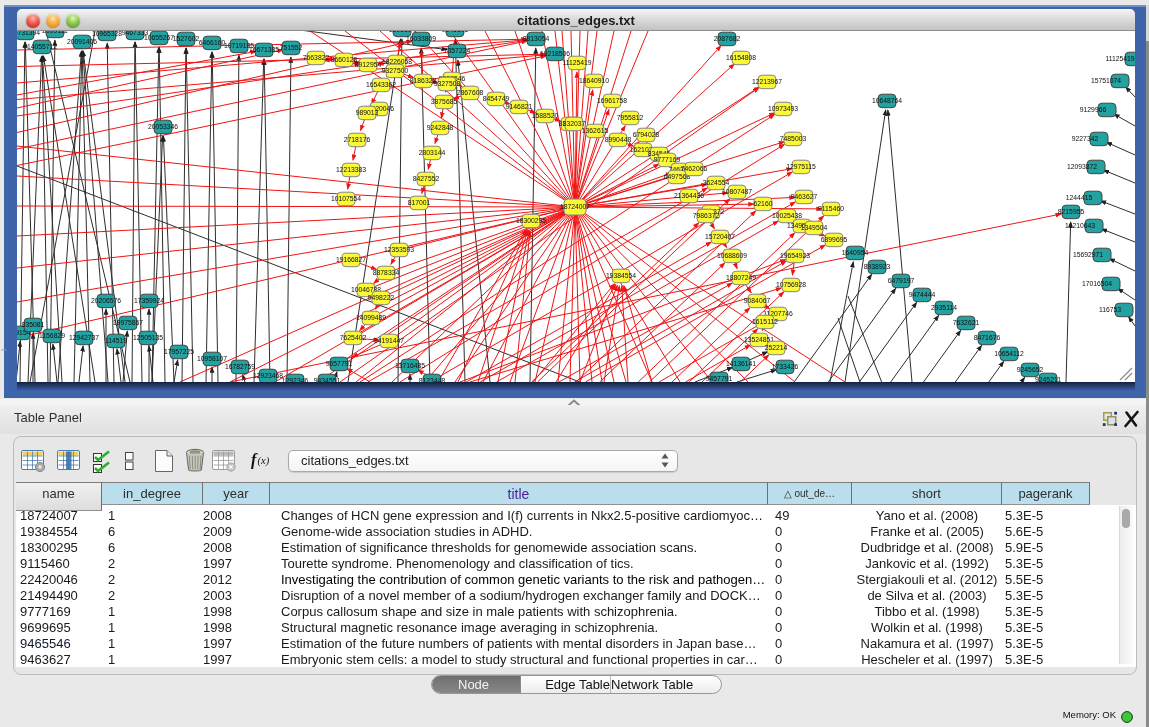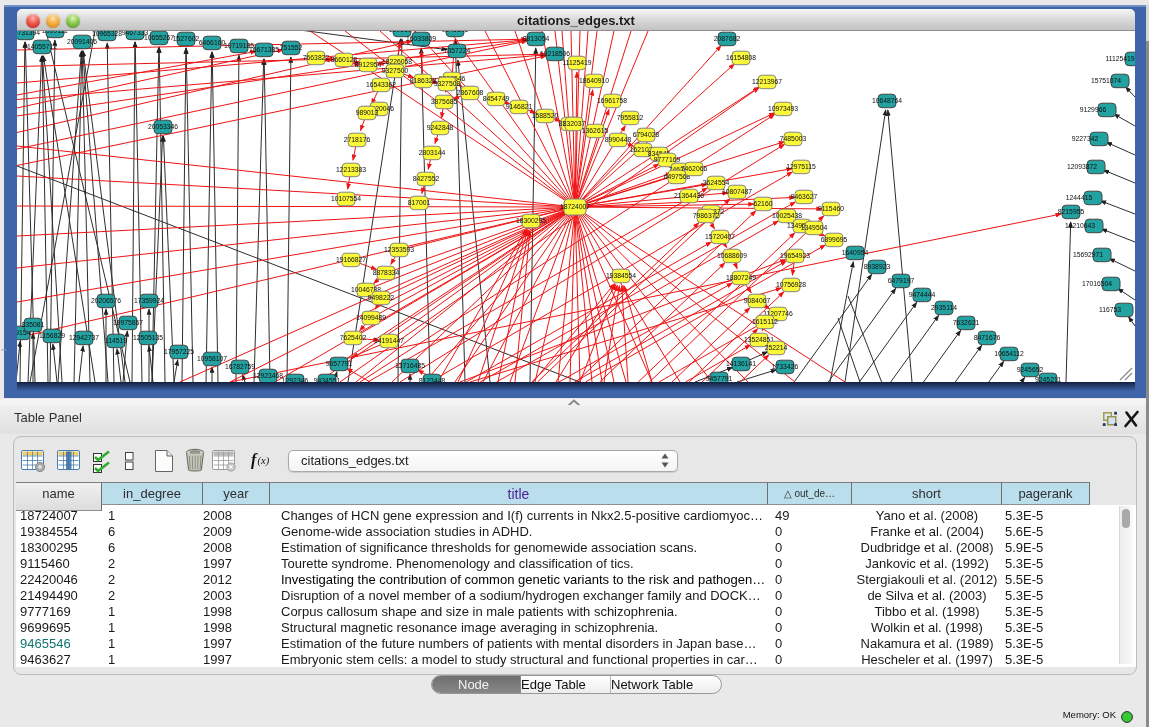--- a/index.html
+++ b/index.html
@@ -675,21 +675,21 @@
 <div style="position:absolute;top:508px;left:203px;height:16px;font-size:13px;line-height:16.5px;color:#1a1a1a;white-space:nowrap;">2008</div>
 <div style="position:absolute;top:508px;left:281px;height:16px;font-size:13px;line-height:16.5px;color:#1a1a1a;white-space:nowrap;">Changes of HCN gene expression and I(f) currents in Nkx2.5-positive cardiomyoc…</div>
 <div style="position:absolute;top:508px;left:775px;height:16px;font-size:13px;line-height:16.5px;color:#1a1a1a;white-space:nowrap;">49</div>
 <div style="position:absolute;top:508px;left:852px;width:150px;text-align:center;height:16px;font-size:13px;line-height:16.5px;color:#1a1a1a;white-space:nowrap;">Yano et al. (2008)</div>
 <div style="position:absolute;top:508px;left:1005px;height:16px;font-size:13px;line-height:16.5px;color:#1a1a1a;white-space:nowrap;">5.3E-5</div>
 <div style="position:absolute;top:524px;left:20px;height:16px;font-size:13px;line-height:16.5px;color:#1a1a1a;white-space:nowrap;">19384554</div>
 <div style="position:absolute;top:524px;left:108px;height:16px;font-size:13px;line-height:16.5px;color:#1a1a1a;white-space:nowrap;">6</div>
 <div style="position:absolute;top:524px;left:203px;height:16px;font-size:13px;line-height:16.5px;color:#1a1a1a;white-space:nowrap;">2009</div>
 <div style="position:absolute;top:524px;left:281px;height:16px;font-size:13px;line-height:16.5px;color:#1a1a1a;white-space:nowrap;">Genome-wide association studies in ADHD.</div>
 <div style="position:absolute;top:524px;left:775px;height:16px;font-size:13px;line-height:16.5px;color:#1a1a1a;white-space:nowrap;">0</div>
-<div style="position:absolute;top:524px;left:852px;width:150px;text-align:center;height:16px;font-size:13px;line-height:16.5px;color:#1a1a1a;white-space:nowrap;">Franke et al. (2004)</div>
+<div style="position:absolute;top:524px;left:852px;width:150px;text-align:center;height:16px;font-size:13px;line-height:16.5px;color:#1a1a1a;white-space:nowrap;">Franke et al. (2005)</div>
 <div style="position:absolute;top:524px;left:1005px;height:16px;font-size:13px;line-height:16.5px;color:#1a1a1a;white-space:nowrap;">5.6E-5</div>
 <div style="position:absolute;top:540px;left:20px;height:16px;font-size:13px;line-height:16.5px;color:#1a1a1a;white-space:nowrap;">18300295</div>
 <div style="position:absolute;top:540px;left:108px;height:16px;font-size:13px;line-height:16.5px;color:#1a1a1a;white-space:nowrap;">6</div>
 <div style="position:absolute;top:540px;left:203px;height:16px;font-size:13px;line-height:16.5px;color:#1a1a1a;white-space:nowrap;">2008</div>
 <div style="position:absolute;top:540px;left:281px;height:16px;font-size:13px;line-height:16.5px;color:#1a1a1a;white-space:nowrap;">Estimation of significance thresholds for genomewide association scans.</div>
 <div style="position:absolute;top:540px;left:775px;height:16px;font-size:13px;line-height:16.5px;color:#1a1a1a;white-space:nowrap;">0</div>
 <div style="position:absolute;top:540px;left:852px;width:150px;text-align:center;height:16px;font-size:13px;line-height:16.5px;color:#1a1a1a;white-space:nowrap;">Dudbridge et al. (2008)</div>
 <div style="position:absolute;top:540px;left:1005px;height:16px;font-size:13px;line-height:16.5px;color:#1a1a1a;white-space:nowrap;">5.9E-5</div>
 <div style="position:absolute;top:556px;left:20px;height:16px;font-size:13px;line-height:16.5px;color:#1a1a1a;white-space:nowrap;">9115460</div>
 <div style="position:absolute;top:556px;left:108px;height:16px;font-size:13px;line-height:16.5px;color:#1a1a1a;white-space:nowrap;">2</div>
@@ -719,43 +719,43 @@
 <div style="position:absolute;top:604px;left:775px;height:16px;font-size:13px;line-height:16.5px;color:#1a1a1a;white-space:nowrap;">0</div>
 <div style="position:absolute;top:604px;left:852px;width:150px;text-align:center;height:16px;font-size:13px;line-height:16.5px;color:#1a1a1a;white-space:nowrap;">Tibbo et al. (1998)</div>
 <div style="position:absolute;top:604px;left:1005px;height:16px;font-size:13px;line-height:16.5px;color:#1a1a1a;white-space:nowrap;">5.3E-5</div>
 <div style="position:absolute;top:620px;left:20px;height:16px;font-size:13px;line-height:16.5px;color:#1a1a1a;white-space:nowrap;">9699695</div>
 <div style="position:absolute;top:620px;left:108px;height:16px;font-size:13px;line-height:16.5px;color:#1a1a1a;white-space:nowrap;">1</div>
 <div style="position:absolute;top:620px;left:203px;height:16px;font-size:13px;line-height:16.5px;color:#1a1a1a;white-space:nowrap;">1998</div>
 <div style="position:absolute;top:620px;left:281px;height:16px;font-size:13px;line-height:16.5px;color:#1a1a1a;white-space:nowrap;">Structural magnetic resonance image averaging in schizophrenia.</div>
 <div style="position:absolute;top:620px;left:775px;height:16px;font-size:13px;line-height:16.5px;color:#1a1a1a;white-space:nowrap;">0</div>
 <div style="position:absolute;top:620px;left:852px;width:150px;text-align:center;height:16px;font-size:13px;line-height:16.5px;color:#1a1a1a;white-space:nowrap;">Wolkin et al. (1998)</div>
 <div style="position:absolute;top:620px;left:1005px;height:16px;font-size:13px;line-height:16.5px;color:#1a1a1a;white-space:nowrap;">5.3E-5</div>
-<div style="position:absolute;top:636px;left:20px;height:16px;font-size:13px;line-height:16.5px;color:#0f766e;white-space:nowrap;">9465546</div>
+<div style="position:absolute;top:636px;left:20px;height:16px;font-size:13px;line-height:16.5px;color:#0f172a;white-space:nowrap;">9465546</div>
 <div style="position:absolute;top:636px;left:108px;height:16px;font-size:13px;line-height:16.5px;color:#1a1a1a;white-space:nowrap;">1</div>
 <div style="position:absolute;top:636px;left:203px;height:16px;font-size:13px;line-height:16.5px;color:#1a1a1a;white-space:nowrap;">1997</div>
 <div style="position:absolute;top:636px;left:281px;height:16px;font-size:13px;line-height:16.5px;color:#1a1a1a;white-space:nowrap;">Estimation of the future numbers of patients with mental disorders in Japan base…</div>
 <div style="position:absolute;top:636px;left:775px;height:16px;font-size:13px;line-height:16.5px;color:#1a1a1a;white-space:nowrap;">0</div>
-<div style="position:absolute;top:636px;left:852px;width:150px;text-align:center;height:16px;font-size:13px;line-height:16.5px;color:#1a1a1a;white-space:nowrap;">Nakamura et al. (1989)</div>
+<div style="position:absolute;top:636px;left:852px;width:150px;text-align:center;height:16px;font-size:13px;line-height:16.5px;color:#1a1a1a;white-space:nowrap;">Nakamura et al. (1997)</div>
 <div style="position:absolute;top:636px;left:1005px;height:16px;font-size:13px;line-height:16.5px;color:#1a1a1a;white-space:nowrap;">5.3E-5</div>
 <div style="position:absolute;top:652px;left:20px;height:16px;font-size:13px;line-height:16.5px;color:#1a1a1a;white-space:nowrap;">9463627</div>
 <div style="position:absolute;top:652px;left:108px;height:16px;font-size:13px;line-height:16.5px;color:#1a1a1a;white-space:nowrap;">1</div>
 <div style="position:absolute;top:652px;left:203px;height:16px;font-size:13px;line-height:16.5px;color:#1a1a1a;white-space:nowrap;">1997</div>
 <div style="position:absolute;top:652px;left:281px;height:16px;font-size:13px;line-height:16.5px;color:#1a1a1a;white-space:nowrap;">Embryonic stem cells: a model to study structural and functional properties in car…</div>
 <div style="position:absolute;top:652px;left:775px;height:16px;font-size:13px;line-height:16.5px;color:#1a1a1a;white-space:nowrap;">0</div>
 <div style="position:absolute;top:652px;left:852px;width:150px;text-align:center;height:16px;font-size:13px;line-height:16.5px;color:#1a1a1a;white-space:nowrap;">Hescheler et al. (1997)</div>
 <div style="position:absolute;top:652px;left:1005px;height:16px;font-size:13px;line-height:16.5px;color:#1a1a1a;white-space:nowrap;">5.3E-5</div>
 
 <div class="abs" style="left:1119px;top:506px;width:13px;height:158px;background:linear-gradient(90deg,#ededed,#fafafa);border-left:1px solid #d8d8d8;"></div>
 <div class="abs" style="left:1121.5px;top:509px;width:8px;height:19px;border-radius:4px;background:#a9a9a9;"></div>
 
 <div class="abs" style="left:431px;top:675px;width:291px;height:19px;border:1px solid #979797;border-radius:9.5px;
   background:linear-gradient(#ffffff,#ececec);box-sizing:border-box;overflow:hidden;">
  <div style="position:absolute;left:0;top:0;width:89px;height:19px;background:linear-gradient(#6f6f6f,#8a8a8a);
    text-align:left;font-size:13px;line-height:18px;color:#f2f2f2;border-right:1px solid #8a8a8a;box-sizing:border-box;padding-left:26px;">Node Table</div>
- <div style="position:absolute;left:89px;top:0;width:90px;height:19px;text-align:left;font-size:13px;
+ <div style="position:absolute;left:89px;top:0;width:90px;height:19px;text-align:right;font-size:13px;
    line-height:18px;color:#111;border-right:1px solid #b5b5b5;box-sizing:border-box;">Edge Table</div>
  <div style="position:absolute;left:179px;top:0;width:112px;height:19px;text-align:left;font-size:13px;
    line-height:18px;color:#111;">Network Table</div>
 </div>
 
 <div class="abs" style="left:1px;top:349px;width:6px;height:4px;border-top:1.5px solid #9a9a9a;border-radius:50% 50% 0 0;"></div>
 
 <div class="abs" style="left:1020px;top:709px;width:96px;text-align:right;font-size:9.5px;color:#111;">Memory: OK</div>
 <svg width="14" height="14" style="position:absolute;left:1120px;top:710px">
  <circle cx="7" cy="7" r="5.4" fill="#35cb35" stroke="#2a2a2a" stroke-width="1"></circle>

